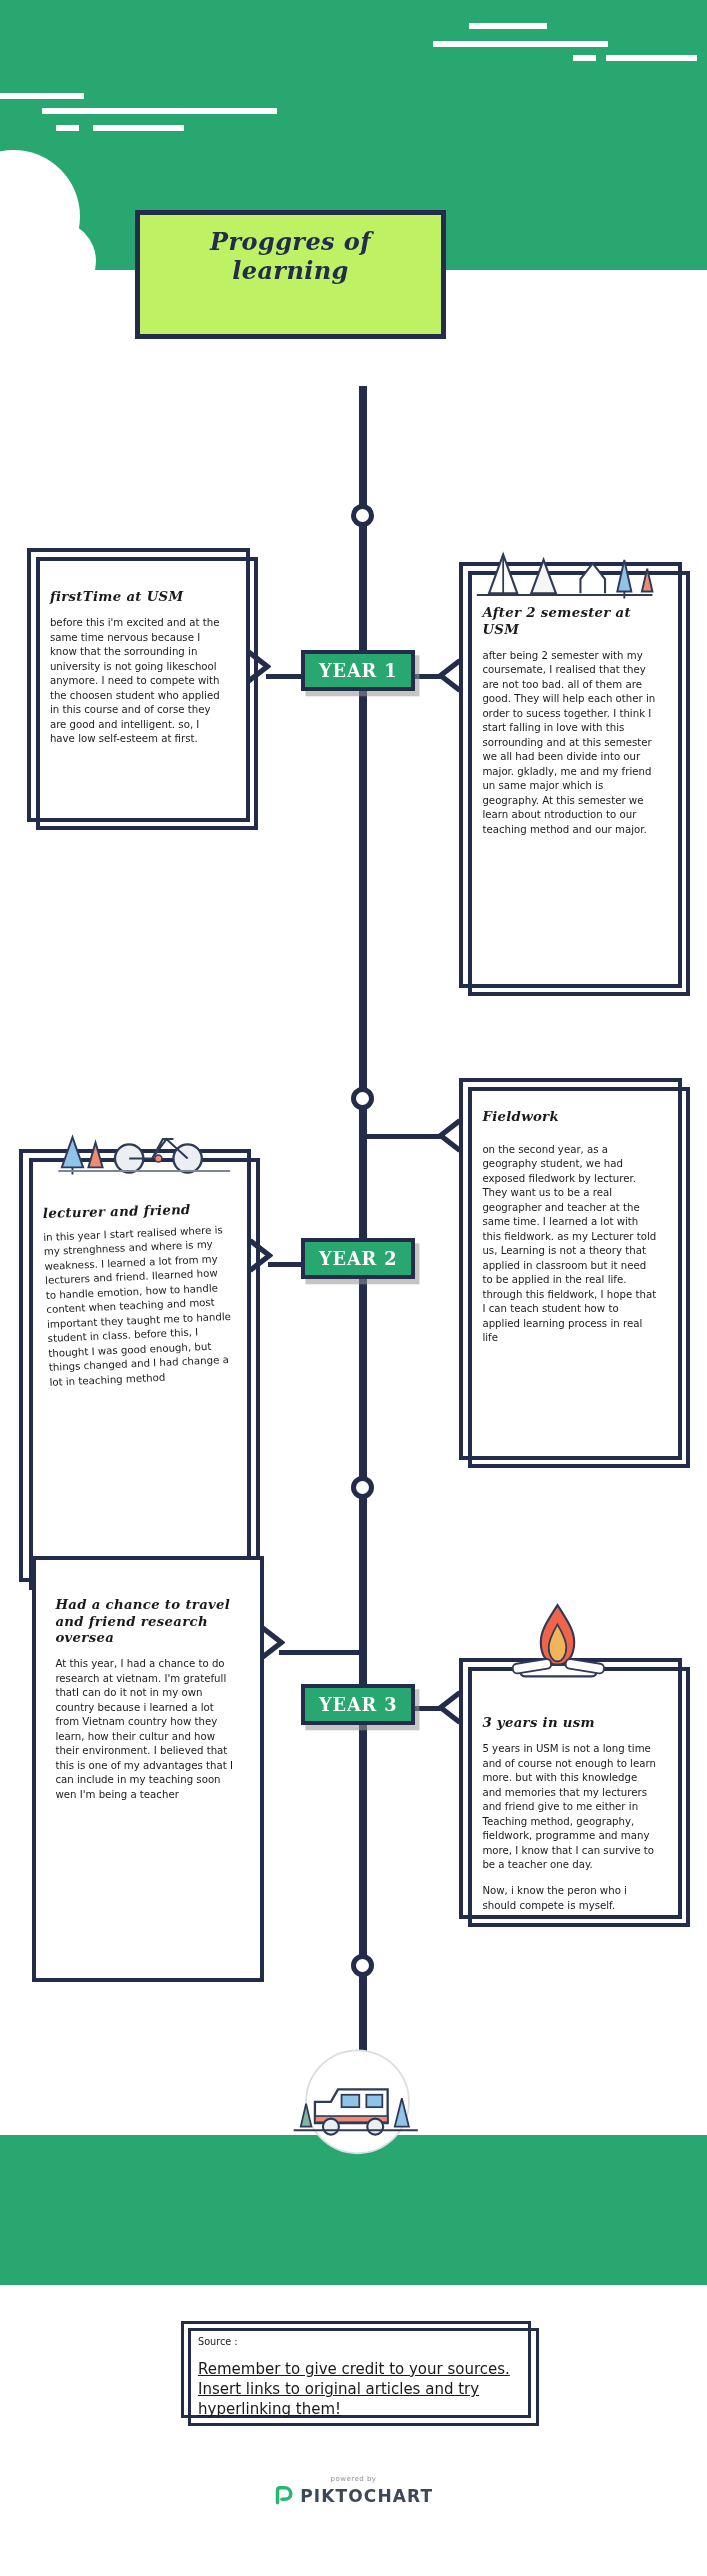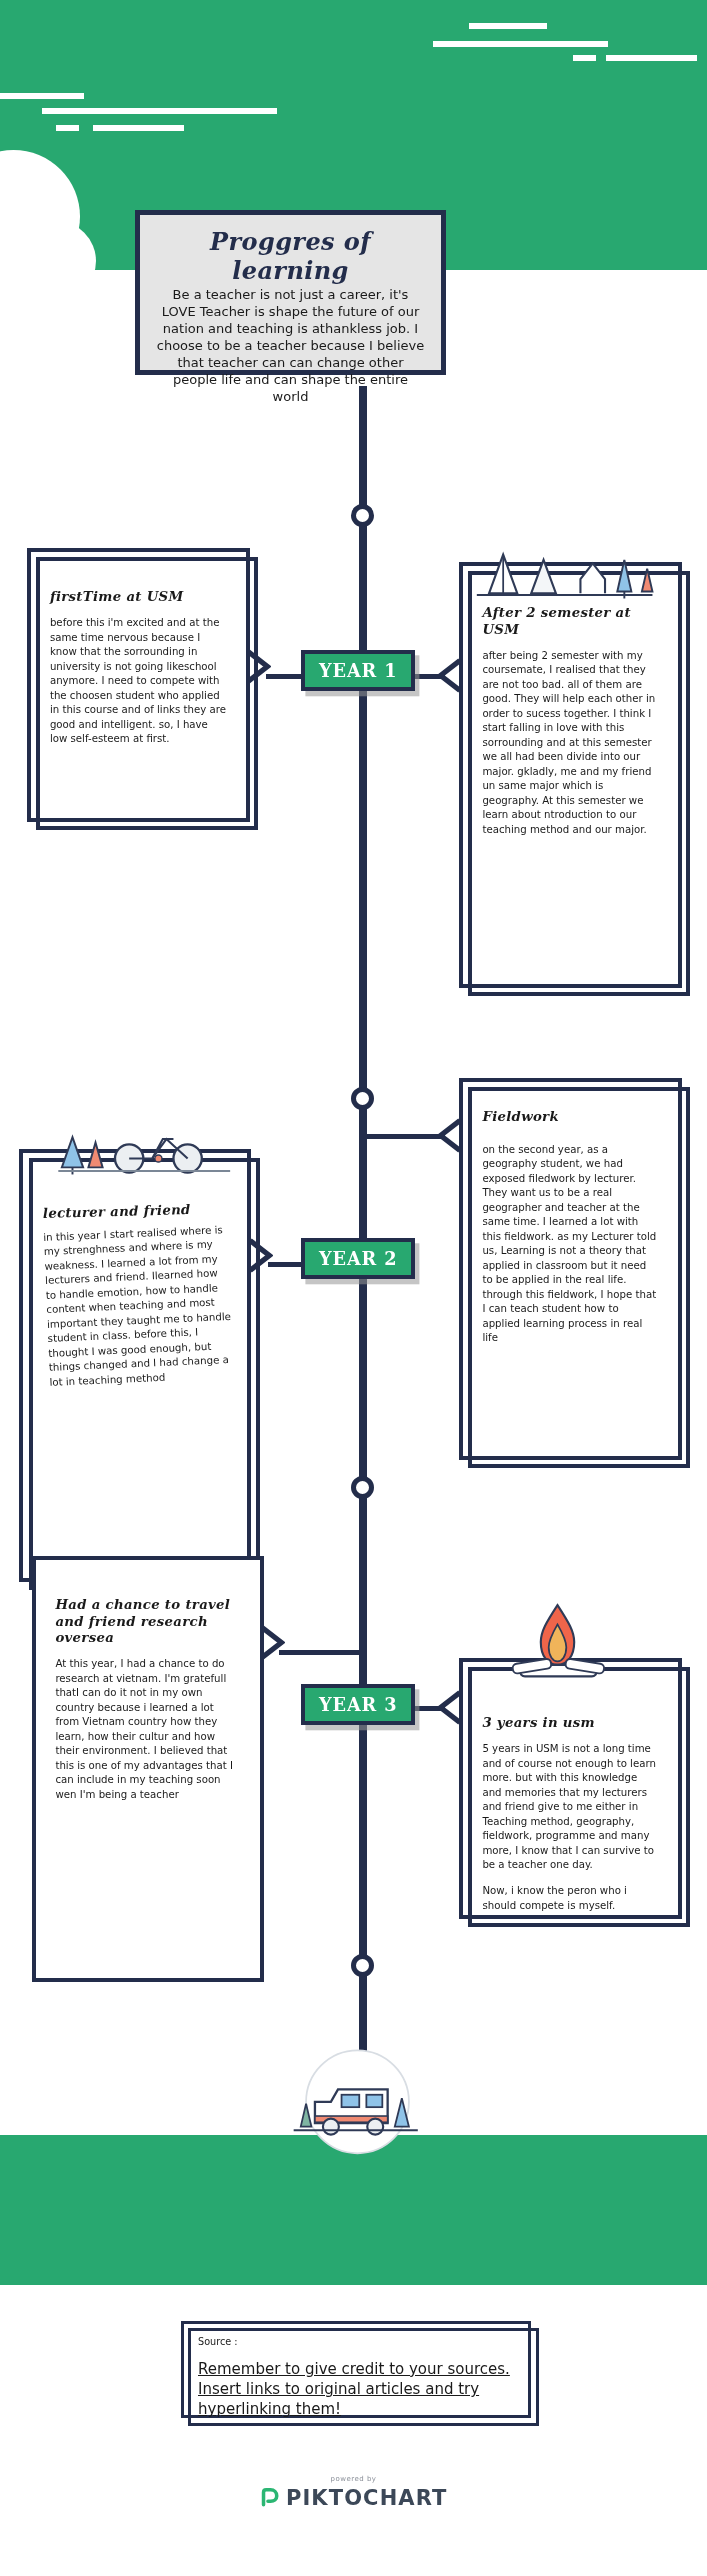--- a/index.html
+++ b/index.html
@@ -74,22 +74,22 @@
     margin-top: 10.6px;
   }
 
   
   .arrow-r, .arrow-l {
     position: absolute; width: 23px; height: 35px; z-index: 4;
   }
 
   
   .title-box {
-    position: absolute; left: 135px; top: 210px; width: 311px; height: 165px;
-    background: #e5e5e5; border: 5.3px solid #232d4b; z-index: 6;
+    position: absolute; left: 135px; top: 210px; width: 311px; height: 129px;
+    background: #bef264; border: 5.3px solid #232d4b; z-index: 6;
     padding: 12.4px 16px 8.8px 16px; text-align: center;
   }
   .title-box .h1 {
     font-family: "DejaVu Serif", serif;
     font-weight: bold; font-style: italic;
     font-size: 24px; color: #232d4b; letter-spacing: 0.4px;
     margin-bottom: 1.8px;
   }
   .title-box .sub {
     font-family: "DejaVu Sans", sans-serif;
@@ -126,21 +126,21 @@
     text-align: center;
   }
   .footer .powered {
     font-size: 7px; color: #8a8f98; letter-spacing: 0.5px; margin-bottom: 2.7px;
   }
   .footer .brandrow {
     display: inline-flex; align-items: center; gap: 7px;
   }
   .footer .brandname {
     font-family: "DejaVu Sans", sans-serif;
-    font-weight: bold; font-size: 21px; color: #3c4858; letter-spacing: 1.1px;
+    font-weight: bold; font-size: 17px; color: #3c4858; letter-spacing: 1.1px;
   }
 
   .ill { position: absolute; z-index: 7; }
   .rot { display: inline-block; }
 </style>
 </head>
 <body>
 
 <div class="page">
 
@@ -151,33 +151,32 @@
   <div class="deco d2"></div>
   <div class="deco d3"></div>
   <div class="deco d4"></div>
   <div class="deco d5"></div>
   <div class="deco d6"></div>
   <div class="deco d7"></div>
   <div class="deco d8"></div>
 
   <div class="title-box">
     <div class="h1">Proggres of learning</div>
-    <div class="sub">Be a teacher is not just a career, it's LOVE Teacher is shape the future of our nation and teaching is athankless job. I choose to be a teacher because I believe that teacher can can change other people life and can shape the entire world</div>
   </div>
 
   <div class="spine"></div>
   <div class="node" style="top:504px"></div>
   <div class="node" style="top:1087px"></div>
   <div class="node" style="top:1476px"></div>
   <div class="node" style="top:1954px"></div>
 
   <div class="card" style="left:26.5px; top:548px; width:223px; height:274px; padding:37px 19.4px 16px 19.4px;">
     <div class="inner-frame"></div>
     <div class="card-title">firstTime at USM</div>
-    <div class="card-body">before this i'm excited and at the same time nervous because I know that the sorrounding in university is not going likeschool anymore. I need to compete with the choosen student who applied in this course and of links they are good and intelligent. so, I have low self-esteem at first.</div>
+    <div class="card-body">before this i'm excited and at the same time nervous because I know that the sorrounding in university is not going likeschool anymore. I need to compete with the choosen student who applied in this course and of corse they are good and intelligent. so, I have low self-esteem at first.</div>
   </div>
   <svg class="arrow-r" style="left:248px; top:649px;" viewBox="0 0 26 40">
     <path d="M0 3 L22 20 L0 37" fill="none" stroke="#232d4b" stroke-width="6"></path>
   </svg>
   <div style="position:absolute; left:266px; top:674px; width:94px; height:5.3px; background:#232d4b;"></div>
 
   <div class="year-badge" style="left:301px; top:650px;">
     <span>YEAR 1</span>
   </div>
 

